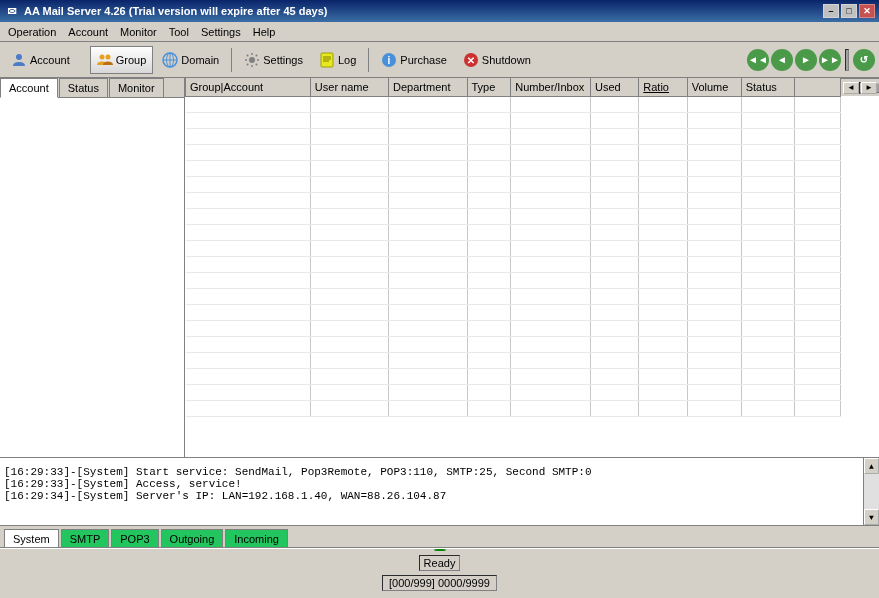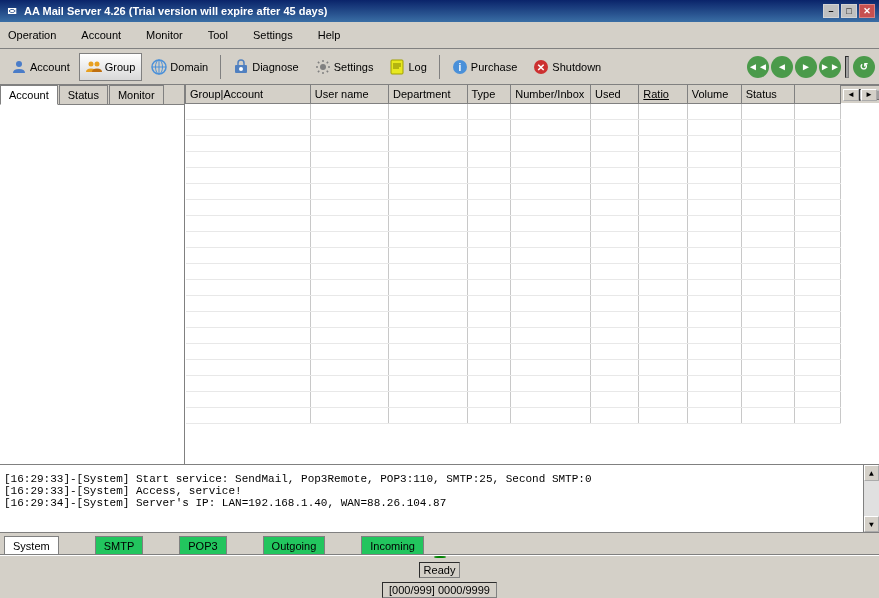--- a/index.html
+++ b/index.html
@@ -52,27 +52,26 @@
       border: 1px solid rgba(255,255,255,0.3);
       background: #c0c0c0;
       color: black;
       font-weight: bold;
     }
     .title-btn.close { background: #c75050; color: white; }
 
     
     .menu-bar {
       background: #d4d0c8;
-      height: 27px;
+      height: 20px;
       display: flex;
       align-items: flex-end;
       padding: 0 2px;
       border-bottom: 1px solid #808080;
       font-size: 11px;
-      gap: 13px;
     }
     .menu-item {
       padding: 2px 6px;
       cursor: pointer;
       height: 100%;
       display: flex;
       align-items: center;
     }
 
     
@@ -287,21 +286,20 @@
     }
 
     
     .bottom-tabs {
       height: 22px;
       background: #d4d0c8;
       display: flex;
       align-items: flex-end;
       padding: 0 4px;
       border-bottom: 1px solid #808080;
-      gap: 34px;
     }
     .bottom-tab {
       padding: 2px 8px;
       font-size: 11px;
       cursor: pointer;
       border: 1px solid #808080;
       border-bottom: none;
       background: #22c55e;
       margin-right: 2px;
       height: 18px;
@@ -346,20 +344,21 @@
       background: #d4d0c8;
       height: 16px;
       display: flex;
       align-items: center;
     }
 
     
     .toolbar-btn.hover-group {
       border: 1px solid #808080;
       background: linear-gradient(to bottom, #ffffff, #d8d8d8);
+      margin-left: 11px;
     }
   </style>
 </head>
 <body>
 
 <div class="title-bar">
   <div class="title-bar-left">
     <div class="title-icon">✉</div>
     <span>AA Mail Server 4.26 (Trial version will expire after 45 days)</span>
   </div>
@@ -409,30 +408,20 @@
         <ellipse cx="8" cy="8" rx="3.5" ry="7" fill="none" stroke="#4a90d9" stroke-width="1"></ellipse>
         <line x1="1" y1="8" x2="15" y2="8" stroke="#4a90d9" stroke-width="1"></line>
         <line x1="8" y1="1" x2="8" y2="15" stroke="#4a90d9" stroke-width="1"></line>
       </svg>
     </span>
     <span>Domain</span>
   </button>
 
   <div class="toolbar-separator"></div>
 
-  <button class="toolbar-btn">
-    <span class="toolbar-icon">
-      <svg width="16" height="16" viewBox="0 0 16 16">
-        <rect x="2" y="6" width="12" height="8" rx="1" fill="#5080c0"></rect>
-        <path d="M5 6V4a3 3 0 016 0v2" fill="none" stroke="#5080c0" stroke-width="1.5"></path>
-        <circle cx="8" cy="10" r="2" fill="white"></circle>
-      </svg>
-    </span>
-    <span>Diagnose</span>
-  </button>
 
   <button class="toolbar-btn">
     <span class="toolbar-icon">
       <svg width="16" height="16" viewBox="0 0 16 16">
         <circle cx="8" cy="8" r="3" fill="#808080"></circle>
         <path d="M8 1v2M8 13v2M1 8h2M13 8h2M2.9 2.9l1.4 1.4M11.7 11.7l1.4 1.4M2.9 13.1l1.4-1.4M11.7 4.3l1.4-1.4" stroke="#808080" stroke-width="1.5"></path>
       </svg>
     </span>
     <span>Settings</span>
   </button>

